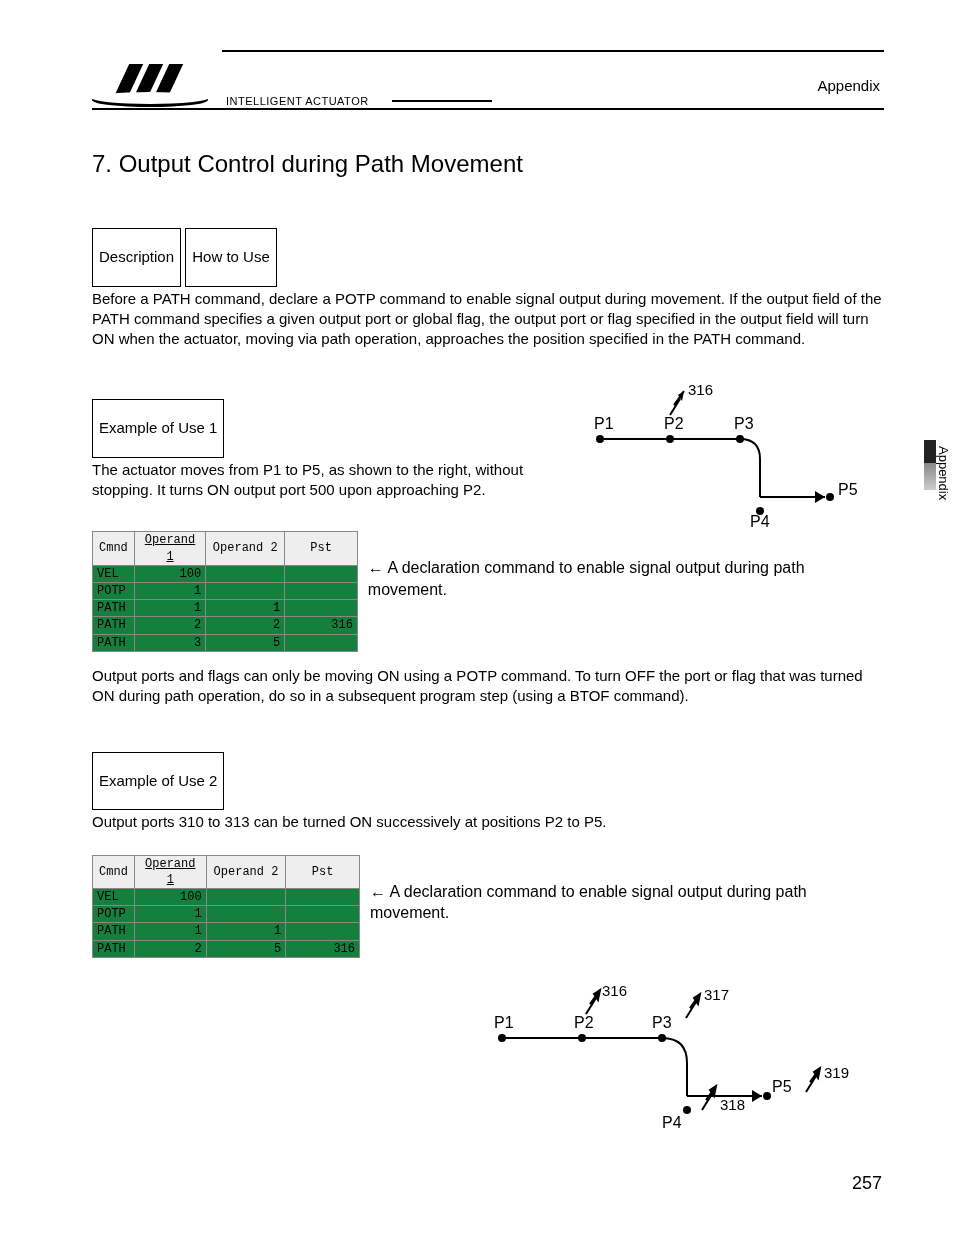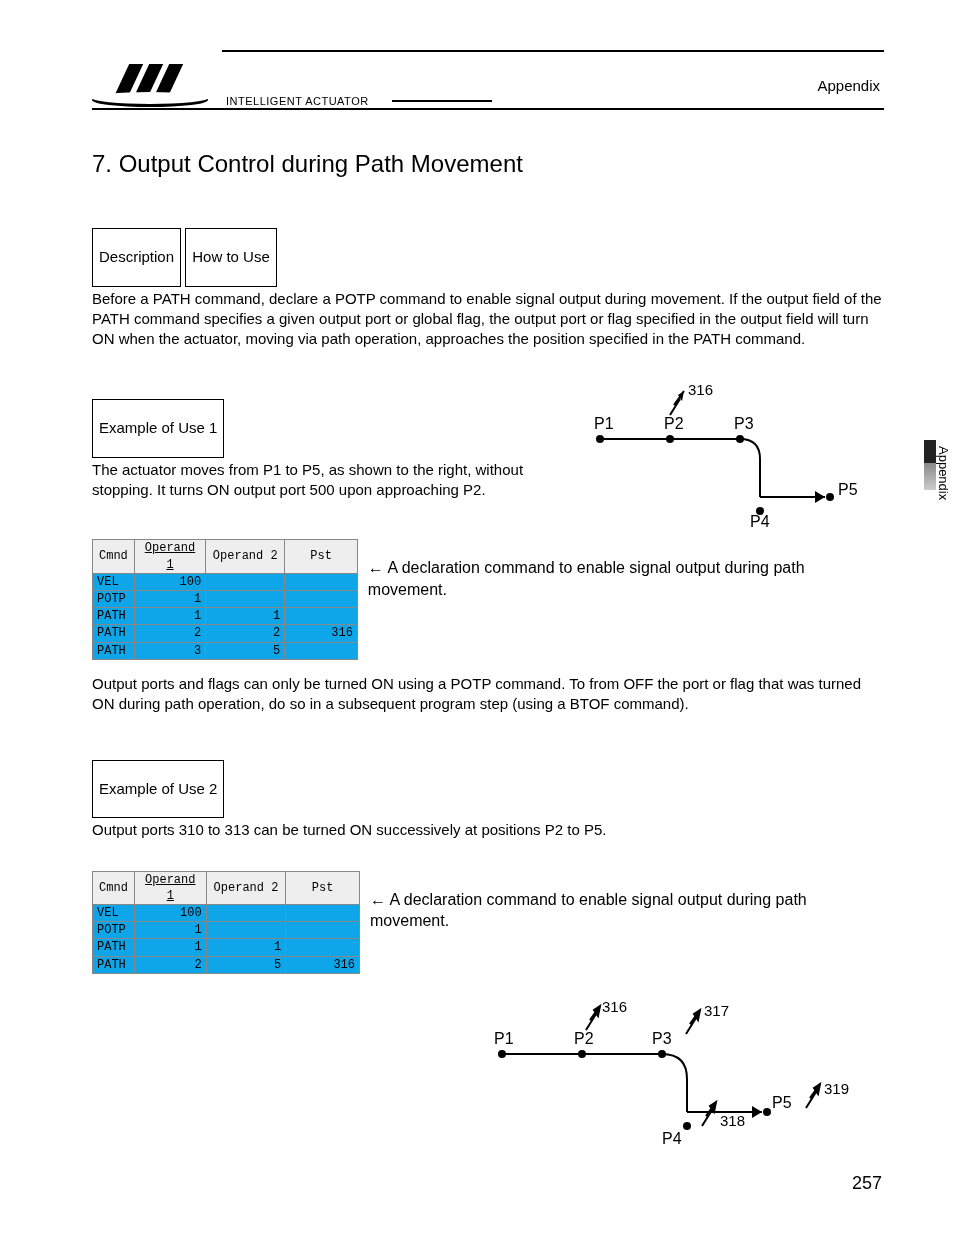--- a/index.html
+++ b/index.html
@@ -90,28 +90,28 @@
     align-items: flex-start;
     gap: 18px;
   }
   .ex1-text { flex: 0 0 460px; }
   .ex1-diag { flex: 1; position: relative; height: 150px; }
   
   table.cmd {
     border-collapse: collapse;
     font-family: "Courier New", monospace;
     font-size: 12px;
-    margin-top: 10px;
+    margin-top: 2px;
   }
   table.cmd th, table.cmd td {
     border: 1px solid #888;
     padding: 0 4px;
     height: 16px;
     text-align: right;
-    background: #0ea5e9;
+    background: #15803d;
   }
   table.cmd th {
     background: #eee;
     text-align: center;
     font-weight: normal;
   }
   table.cmd td.l { text-align: left; }
   table.cmd .c-cmd { width: 34px; }
   table.cmd .c-op1 { width: 66px; text-decoration: underline; }
   table.cmd .c-op2 { width: 76px; }
@@ -278,21 +278,21 @@
         </table>
     </div>
     <div style="padding-top:11px">
       <div class="anno" style="height:17px"></div>
       <div class="anno" style="height:17px">← A declaration command to enable signal output during path movement.</div>
       <div class="anno" style="height:17px"></div>
       <div class="anno" style="height:17px"></div>
     </div>
   </div>
 
-  <div class="between">Output ports and flags can only be turned ON using a POTP command. To from OFF the port or flag that was turned ON during path operation, do so in a subsequent program step (using a BTOF command).</div>
+  <div class="between">Output ports and flags can only be moving ON using a POTP command. To turn OFF the port or flag that was turned ON during path operation, do so in a subsequent program step (using a BTOF command).</div>
 
   
   <span class="boxlabel">Example of Use 2</span>
   <div class="para2">Output ports 310 to 313 can be turned ON successively at positions P2 to P5.</div>
 
   <div style="height:20px"></div>
 
   
   <div class="table-row" style="align-items:flex-start">
     <div class="tbl-wrap">

